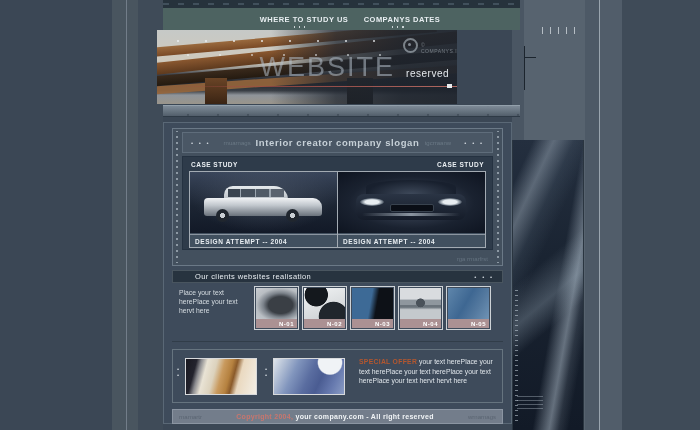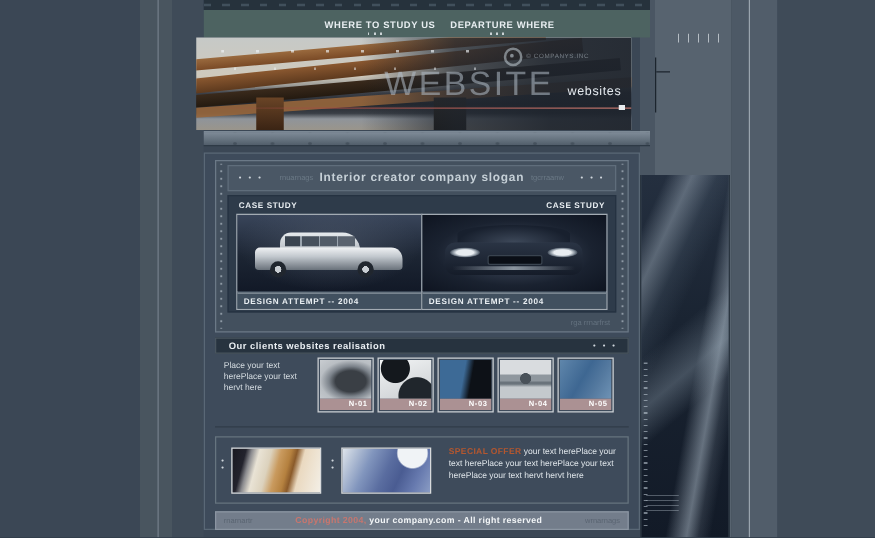--- a/index.html
+++ b/index.html
@@ -41,21 +41,21 @@
   .navbar{left:163px;top:8px;width:357px;height:22px;background:#4d6361;}
   .tab{position:absolute;top:0;height:22px;display:flex;align-items:center;justify-content:center;
     font-size:7.5px;font-weight:bold;color:#e8eef1;letter-spacing:.5px;cursor:pointer;}
   .tab::after{content:'';position:absolute;bottom:2px;left:50%;margin-left:-10px;width:14px;height:2px;
     background:repeating-linear-gradient(90deg,rgba(235,240,243,.8) 0 1.5px,transparent 1.5px 5px);}
   .tab.active{background:#2d3c48;}
   .tab1{left:0;width:70px;}.tab2{left:86px;width:110px;}.tab3{left:196px;width:86px;}.tab4{left:288px;width:69px;}
 
   
   .header-img{left:157px;top:30px;width:300px;height:74px;overflow:hidden;
-    background:linear-gradient(180deg,#c6c9c7 0%,#cfc9bc 42%,#9a9a96 52%,#3c4048 60%,#23272e 72%,#3a3f46 82%,#8f949a 88%,#9a958b 100%);padding-left:48px;}
+    background:linear-gradient(180deg,#c6c9c7 0%,#cfc9bc 42%,#9a9a96 52%,#3c4048 60%,#23272e 72%,#3a3f46 82%,#8f949a 88%,#9a958b 100%);}
   .beam1{left:-20px;top:6px;width:300px;height:9px;background:linear-gradient(#9a6a3e,#7a4a26);transform:rotate(-5deg);}
   .beam2{left:-30px;top:18px;width:340px;height:12px;background:linear-gradient(#8a5830,#5e3a1e);transform:rotate(-6deg);}
   .beam3{left:-20px;top:32px;width:360px;height:10px;background:linear-gradient(#3a2a1c,#241a10);transform:rotate(-5deg);}
   .beam4{left:-30px;top:45px;width:380px;height:8px;background:#97663c;opacity:.9;transform:rotate(-4deg);}
   .pillar1{left:48px;top:48px;width:22px;height:26px;background:linear-gradient(#6a4426,#3a2414);}
   .pillar2{left:190px;top:48px;width:26px;height:26px;background:linear-gradient(#2e2a26,#17140f);}
   .header-shade{right:0;top:0;width:62%;height:100%;
     background:linear-gradient(90deg,rgba(32,38,47,0) 0%,rgba(32,38,47,.75) 35%,rgba(30,36,45,.92) 70%,rgba(30,36,45,.95) 100%);}
   .header-rivets{left:20px;top:10px;width:220px;height:2px;
     background:repeating-linear-gradient(90deg,rgba(240,244,247,.65) 0 2px,transparent 2px 28px);}
@@ -116,21 +116,21 @@
   .fcar-hl{top:26px;width:24px;height:8px;border-radius:50%;
     background:radial-gradient(ellipse,#e8edf1 0 40%,#7b8692 60%,transparent 75%);}
   .fcar-hl.l{left:22px;}.fcar-hl.r{left:100px;}
   .fcar-grille{left:52px;top:32px;width:42px;height:6px;background:#0a0e16;border:1px solid #39434f;border-radius:2px;}
   .fcar-bumper{left:24px;top:41px;width:98px;height:3px;
     background:linear-gradient(90deg,transparent,#8b95a0,transparent);}
   .slogan-deco-b{position:absolute;right:14px;bottom:3px;font-size:6px;color:rgba(140,155,168,.45);}
 
   .clients-bar{left:8px;top:147px;width:331px;height:13px;background:#27333f;border:1px solid #49555f;
     box-sizing:border-box;display:flex;align-items:center;}
-  .cb-title{font-size:7.5px;font-weight:bold;color:#e9eef2;padding-left:10px;letter-spacing:.4px;flex:1;}
+  .cb-title{font-size:7.5px;font-weight:normal;color:#e9eef2;padding-left:22px;letter-spacing:.4px;flex:1;}
   .cb-dots{font-size:6px;color:#cfd6dc;padding-right:8px;letter-spacing:2px;}
 
   .clients-row{left:8px;top:162px;width:331px;height:50px;}
   .clients-text{position:absolute;left:7px;top:3px;width:72px;font-size:6.8px;color:#d5dce1;line-height:9px;}
   .thumb{position:absolute;top:1px;width:45px;height:44px;border:1px solid #cdd2d6;box-sizing:border-box;cursor:pointer;}
   .thumb-img{position:absolute;left:1px;right:1px;top:1px;bottom:10px;}
   .thumb-label{position:absolute;left:1px;right:1px;bottom:1px;height:9px;background:#ab9193;color:#fff;
     font-size:6px;font-weight:bold;text-align:right;padding:1.5px 3px 0 0;box-sizing:border-box;letter-spacing:.5px;}
   .t1{left:82px;}.t2{left:130px;}.t3{left:178px;}.t4{left:226px;}.t5{left:274px;}
   .ti1{background:radial-gradient(ellipse at 60% 55%,#3a3f45 0 35%,#7c838b 50%,#b9bec3 70%,#c9cdd1 100%);}
@@ -178,40 +178,40 @@
   <div class="abs ticks-r"></div>
   <div class="abs measure-v"></div>
   <div class="abs measure-h"></div>
   <div class="abs photo-strip"></div>
   <div class="abs photo-ruler"></div>
   <div class="abs photo-micro"></div>
 
   <div class="abs nav-topstrip"></div>
   <div class="abs navbar">
     <div class="tab tab2">WHERE TO STUDY US</div>
-    <div class="tab tab3">DEPARTURE WHERE</div>
+    <div class="tab tab3">COMPANYS DATES</div>
   </div>
 
   <div class="abs header-img">
     <div class="abs beam1"></div>
     <div class="abs beam2"></div>
     <div class="abs beam3"></div>
     <div class="abs beam4"></div>
     <div class="abs pillar1"></div>
     <div class="abs pillar2"></div>
     <div class="abs header-shade"></div>
     <div class="abs header-rivets"></div>
     <div class="abs header-rivets2"></div>
     <div class="abs header-line"></div>
     <div class="abs header-arrow"></div>
     <div class="abs logo-ring"></div>
     <div class="abs logo-dot"></div>
     <div class="abs logo-text">© COMPANYS.INC</div>
     <div class="abs brand">WEBSITE</div>
-    <div class="abs brand-suffix">websites</div>
+    <div class="abs brand-suffix">reserved</div>
   </div>
 
   <div class="abs rail"></div>
 
   <div class="abs content">
 
     <div class="abs slogan-box">
       <div class="dots-col l"></div>
       <div class="dots-col r"></div>
       <div class="slogan-bar">

